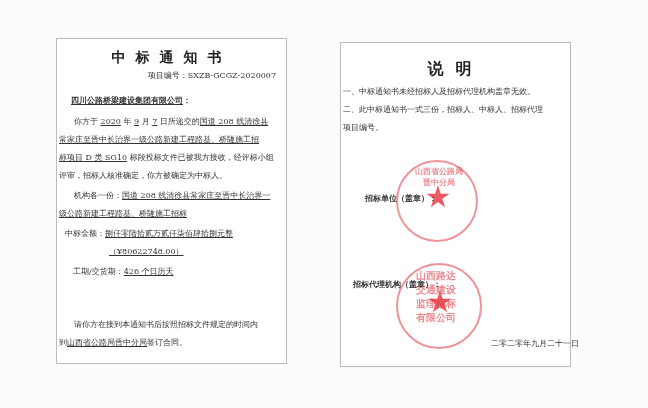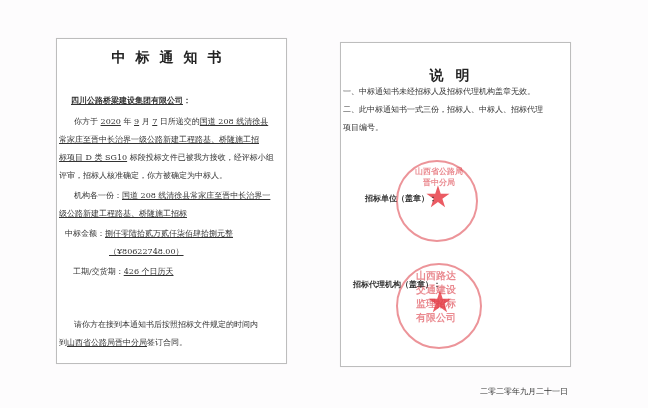--- a/index.html
+++ b/index.html
@@ -15,20 +15,23 @@
   .stamp-inner { position:absolute; border-radius:50%; border:1px solid rgba(220,60,70,0.35); }
   .star { position:absolute; color:rgba(230,50,60,0.8); text-align:center; }
   .stamp-text { position:absolute; font-size:9px; color:rgba(220,60,70,0.6); font-weight:bold; }
 </style>
 </head>
 <body>
 
 <div id="left-page" class="page">
   <div class="title" style="top:10px;">中标通知书</div>
 
+  <div class="line" style="right:10px; top:32px;">
+    <span>项目编号：</span><span>SXZB-GCGZ-2020007</span>
+  </div>
 
   <div class="line" style="left:2px; top:56px; font-weight:bold;padding-left:12px;">
     <span class="u">四川公路桥梁建设集团有限公司</span><span>：</span>
   </div>
 
   <div class="line" style="left:17px; top:78px;">
     <span>你方于 </span><span class="u">2020</span><span> 年 </span><span class="u">9</span><span> 月 </span><span class="u">7</span><span> 日所递交的</span><span class="u">国道 208 线清徐县</span>
   </div>
   <div class="line u" style="left:2px; top:96px;">常家庄至晋中长治界一级公路新建工程路基、桥隧施工招</div>
   <div class="line" style="left:2px; top:114px;">
@@ -50,33 +53,33 @@
     <span>工期/交货期：</span><span class="u">426 个日历天</span>
   </div>
 
   <div class="line" style="left:2px; top:299px;">
     <span>到</span><span class="u">山西省公路局晋中分局</span><span>签订合同。</span>
   </div>
   <div class="line" style="left:17px; top:281px;">请你方在接到本通知书后按照招标文件规定的时间内</div>
 </div>
 
 <div id="right-page" class="page">
-  <div class="title" style="top:24px; letter-spacing:12px; font-size:14px;">说明</div>
+  <div class="title" style="top:16px; letter-spacing:12px; font-size:16px;">说明</div>
 
   <div class="line" style="left:2px; top:44px;">一、中标通知书未经招标人及招标代理机构盖章无效。</div>
   <div class="line" style="left:2px; top:62px;">二、此中标通知书一式三份，招标人、中标人、招标代理</div>
   <div class="line" style="left:2px; top:80px;">项目编号。</div>
 
   <div class="stamp" style="left:55px; top:117px; width:82px; height:82px;">
     <div class="stamp-inner" style="left:10px; top:10px; width:58px; height:58px; border-color:transparent;"></div>
     <div class="star" style="left:26px; top:20px; width:28px; font-size:30px; line-height:30px;">★</div>
     <div class="stamp-text" style="left:14px; top:4px; width:54px; text-align:center; font-size:8px;">山西省公路局晋中分局</div>
   </div>
   <div class="line" style="left:12px; top:150px; font-weight:bold;margin-left:12px;">招标单位（盖章）：</div>
 
   <div class="stamp" style="left:55px; top:220px; width:86px; height:86px;">
     <div class="star" style="left:28px; top:22px; width:28px; font-size:30px; line-height:30px;">★</div>
     <div class="stamp-text" style="left:10px; top:4px; width:48px; text-align:right; font-size:10px;">山西路达交通建设监理招标有限公司</div>
   </div>
   <div class="line" style="left:12px; top:236px; font-weight:bold;">招标代理机构（盖章）：</div>
 
-  <div class="line" style="left:139px; top:296px;margin-top:48px;">二零二零年九月二十一日</div>
+  <div class="line" style="left:150px; top:296px;">二零二零年九月二十一日</div>
 </div>
 
 </body></html>

